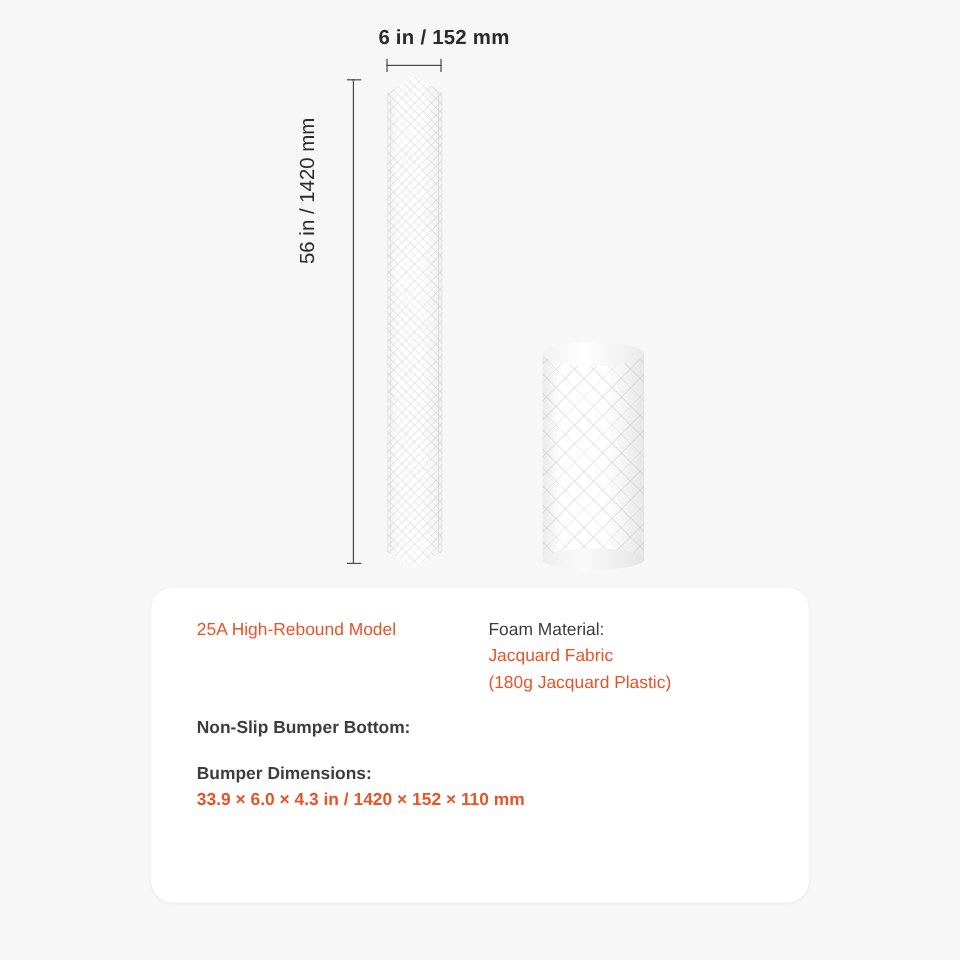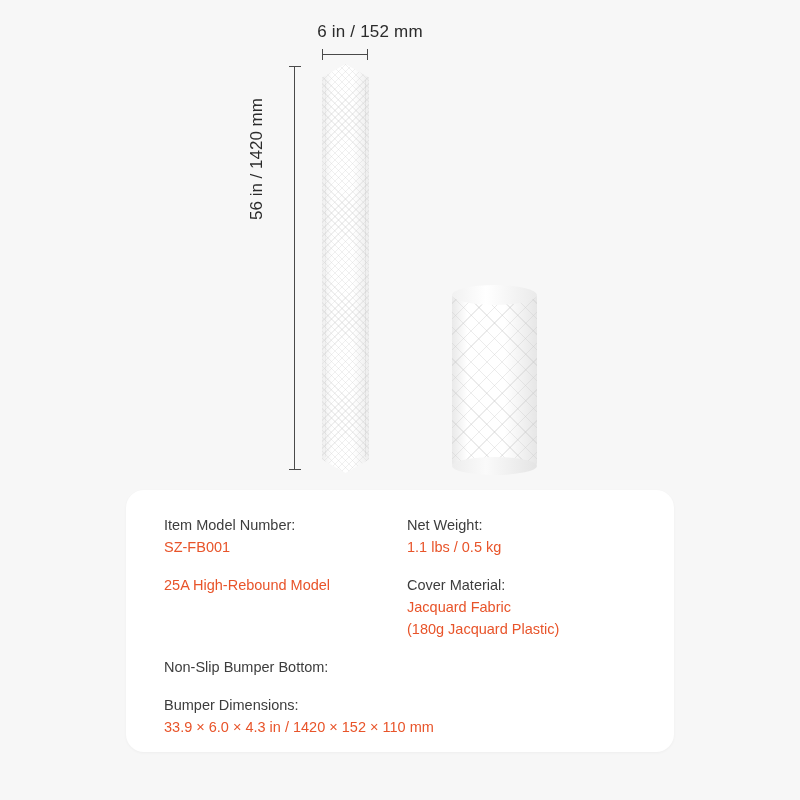--- a/index.html
+++ b/index.html
@@ -32,20 +32,21 @@
   
   .width-label {
     position: absolute;
     left: 250px;
     top: 22px;
     width: 240px;
     text-align: center;
     font-size: 17px;
     color: #2b2b2b;
     letter-spacing: 0.2px;
+    font-weight: bold;
   }
   
   .width-line {
     position: absolute;
     left: 322px;
     top: 49px;
     width: 46px;
     height: 10px;
   }
   .width-line .bar {
@@ -203,20 +204,21 @@
     display: flex;
     margin-bottom: 16px;
   }
   .spec-col {
     width: 282px;
     box-sizing: border-box;
     padding-right: 10px;
   }
   .spec-col.wide {
     width: 100%;
+    font-weight: bold;
   }
   .spec-label {
     font-size: 14.5px;
     color: #3d3d3d;
     line-height: 22px;
   }
   .spec-value {
     font-size: 14.5px;
     color: #e8542a;
     line-height: 21px;
@@ -256,37 +258,27 @@
       <div class="body"></div>
       <div class="top-cap"></div>
       <div class="bottom-cap"></div>
     </div>
 
   </div>
 
   <div class="spec-card">
     <div class="spec-grid">
 
-      <div class="spec-row">
-        <div class="spec-col">
-          <div class="spec-label">Item Model Number:</div>
-          <div class="spec-value">SZ-FB001</div>
-        </div>
-        <div class="spec-col">
-          <div class="spec-label">Net Weight:</div>
-          <div class="spec-value">1.1 lbs / 0.5 kg</div>
-        </div>
-      </div>
 
       <div class="spec-row">
         <div class="spec-col">
           <div class="spec-value">25A High-Rebound Model</div>
         </div>
         <div class="spec-col">
-          <div class="spec-label">Cover Material:</div>
+          <div class="spec-label">Foam Material:</div>
           <div class="spec-value">Jacquard Fabric</div>
           <div class="spec-value">(180g Jacquard Plastic)</div>
         </div>
       </div>
 
       <div class="spec-row">
         <div class="spec-col wide">
           <div class="spec-label">Non-Slip Bumper Bottom:</div>
         </div>
       </div>

